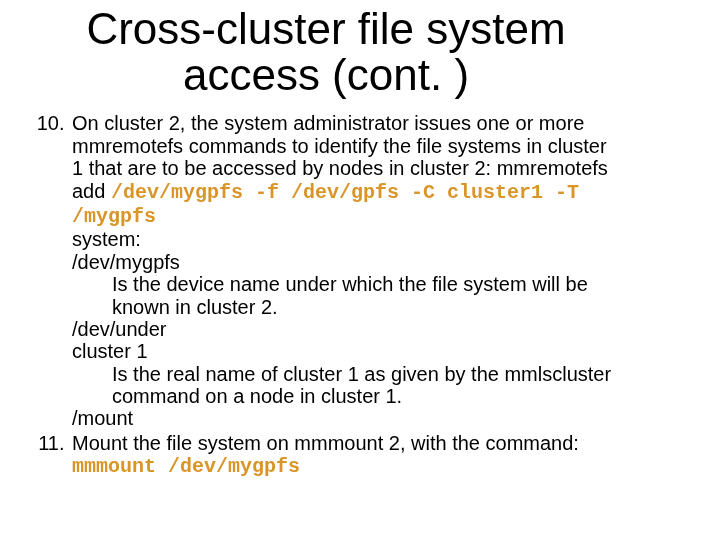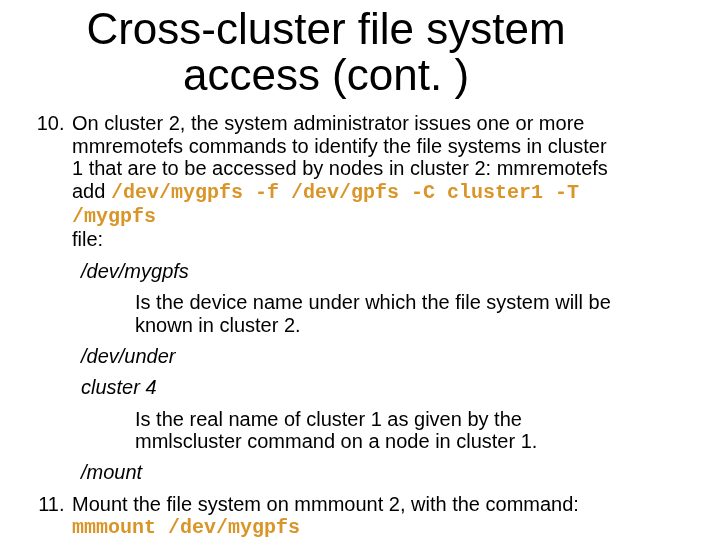--- a/index.html
+++ b/index.html
@@ -40,45 +40,44 @@
   .mono {
     font-family: "Courier New", Courier, monospace;
     font-weight: bold;
     color: #d99528;
   }
   .defs {
     margin: 0;
     padding: 0;
   }
   .defs dt {
-    margin: 9px;
+    margin: 0;
     padding: 0;
-    font-style: italic;
   }
   .defs dd {
-    margin: 0 0 0 63px;
+    margin: 0 0 0 40px;
     padding: 0;
   }
 </style>
 </head>
 <body>
 
 <div class="slide">
   <h1 class="title">Cross-cluster file system access (cont. )</h1>
 
   <ol class="body" start="10">
     <li>
       <span>On cluster 2, the system administrator issues one or more mmremotefs commands to identify the file systems in cluster 1 that are to be accessed by nodes in cluster 2: mmremotefs add </span><span class="mono">/dev/mygpfs -f /dev/gpfs -C cluster1 -T /mygpfs</span>
       <br>
-      <span>file:</span>
+      <span>system:</span>
       <dl class="defs">
         <dt>/dev/mygpfs</dt>
         <dd>Is the device name under which the file system will be known in cluster 2.</dd>
         <dt>/dev/under</dt>
-        <dt>cluster 4</dt>
+        <dt>cluster 1</dt>
         <dd>Is the real name of cluster 1 as given by the mmlscluster command on a node in cluster 1.</dd>
         <dt>/mount</dt>
       </dl>
     </li>
     <li>
       <span>Mount the file system on mmmount 2, with the command: </span><span class="mono">mmmount /dev/mygpfs</span>
     </li>
   </ol>
 </div>
 

